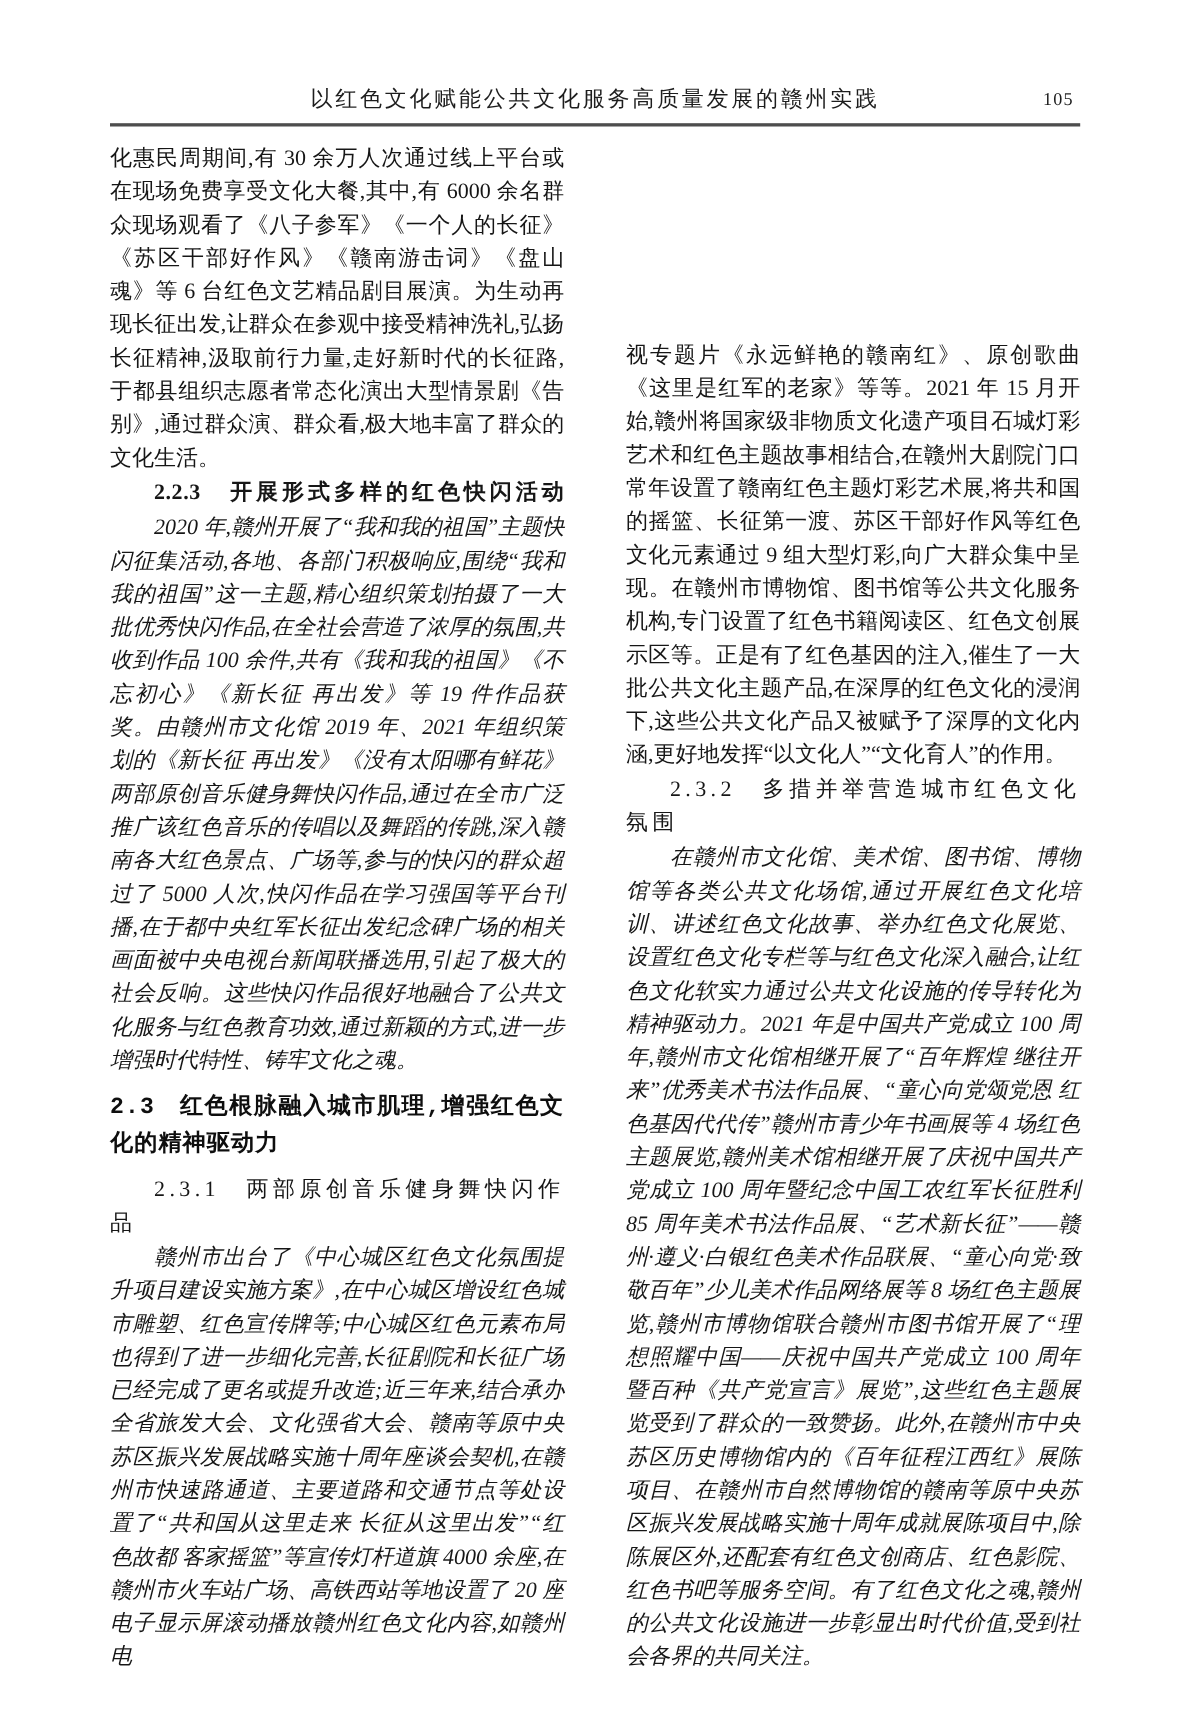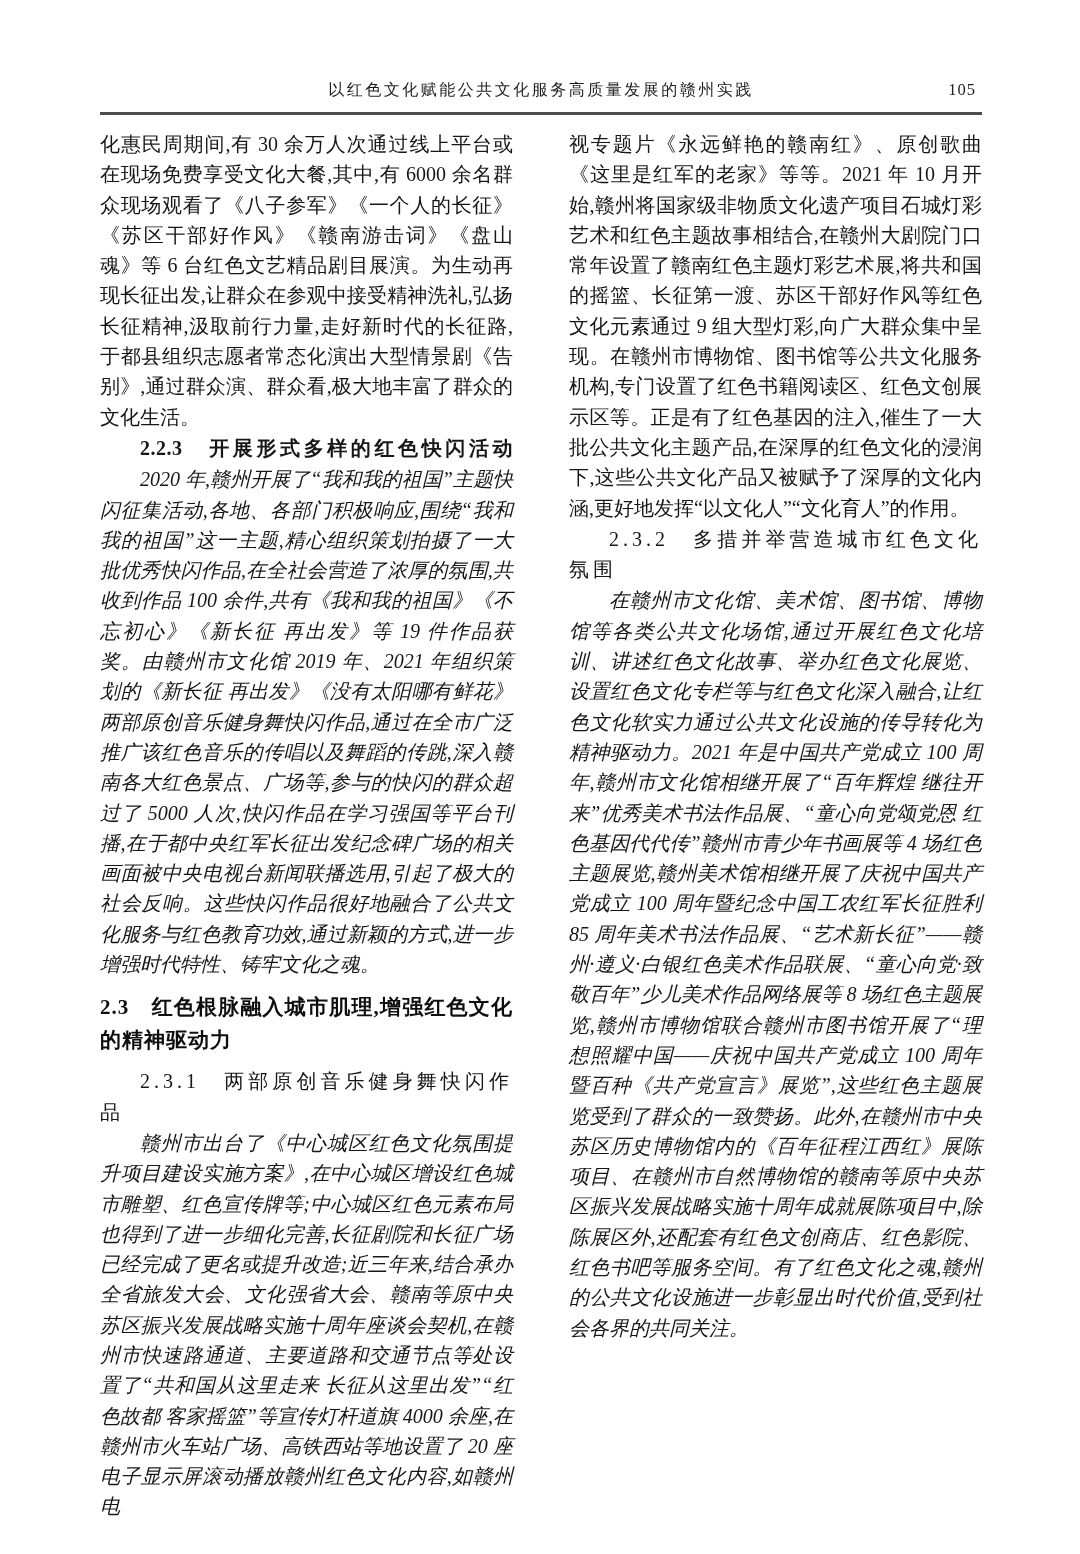--- a/index.html
+++ b/index.html
@@ -18,21 +18,21 @@
     height: 1554px;
     padding: 76px 98px 0 100px;
   }
   
   .running-head {
     position: relative;
     height: 28px;
   }
   .head-title {
     text-align: center;
-    font-size: 16px;
+    font-size: 20px;
     letter-spacing: 2.5px;
     color: #1d1d1d;
     font-weight: 500;
     line-height: 28px;
   }
   .page-number {
     position: absolute;
     right: 6px;
     top: 0;
     font-size: 16.5px;
@@ -43,31 +43,32 @@
   }
   .rule {
     border-top: 3px solid #4d4d4d;
     margin-top: 8px;
   }
   
   .columns {
     display: flex;
     gap: 56px;
     padding-top: 14px;
+    align-items: flex-end;
   }
   .col {
     width: 420px;
     font-size: 20px;
     line-height: 30.3px;
     text-align: justify;
   }
   p.para { text-align: justify; }
   p.indent { text-indent: 2em; font-style: italic; }
   .heading {
-    font-family: Liberation Serif, serif;
+    font-family: Liberation Mono, monospace;
     font-weight: 700;
     font-size: 21px;
     line-height: 33px;
     letter-spacing: 1px;
     margin: 12px 0 9px 0;
     text-align: justify;
     color: #0e0e0e;
   }
   .subheading {
     text-indent: 2em;
@@ -99,19 +100,19 @@
     <div class="col">
       <p class="para">化惠民周期间,有 30 余万人次通过线上平台或在现场免费享受文化大餐,其中,有 6000 余名群众现场观看了《八子参军》《一个人的长征》《苏区干部好作风》《赣南游击词》《盘山魂》等 6 台红色文艺精品剧目展演。为生动再现长征出发,让群众在参观中接受精神洗礼,弘扬长征精神,汲取前行力量,走好新时代的长征路,于都县组织志愿者常态化演出大型情景剧《告别》,通过群众演、群众看,极大地丰富了群众的文化生活。</p>
       <p class="subheading single">2.2.3　开展形式多样的红色快闪活动</p>
       <p class="para indent">2020 年,赣州开展了“我和我的祖国”主题快闪征集活动,各地、各部门积极响应,围绕“我和我的祖国”这一主题,精心组织策划拍摄了一大批优秀快闪作品,在全社会营造了浓厚的氛围,共收到作品 100 余件,共有《我和我的祖国》《不忘初心》《新长征 再出发》等 19 件作品获奖。由赣州市文化馆 2019 年、2021 年组织策划的《新长征 再出发》《没有太阳哪有鲜花》两部原创音乐健身舞快闪作品,通过在全市广泛推广该红色音乐的传唱以及舞蹈的传跳,深入赣南各大红色景点、广场等,参与的快闪的群众超过了 5000 人次,快闪作品在学习强国等平台刊播,在于都中央红军长征出发纪念碑广场的相关画面被中央电视台新闻联播选用,引起了极大的社会反响。这些快闪作品很好地融合了公共文化服务与红色教育功效,通过新颖的方式,进一步增强时代特性、铸牢文化之魂。</p>
       <h2 class="heading">2.3　红色根脉融入城市肌理,增强红色文化的精神驱动力</h2>
       <p class="subheading">2.3.1　两部原创音乐健身舞快闪作品</p>
       <p class="para indent">赣州市出台了《中心城区红色文化氛围提升项目建设实施方案》,在中心城区增设红色城市雕塑、红色宣传牌等;中心城区红色元素布局也得到了进一步细化完善,长征剧院和长征广场已经完成了更名或提升改造;近三年来,结合承办全省旅发大会、文化强省大会、赣南等原中央苏区振兴发展战略实施十周年座谈会契机,在赣州市快速路通道、主要道路和交通节点等处设置了“共和国从这里走来 长征从这里出发”“红色故都 客家摇篮”等宣传灯杆道旗 4000 余座,在赣州市火车站广场、高铁西站等地设置了 20 座电子显示屏滚动播放赣州红色文化内容,如赣州电</p>
     </div>
 
     <div class="col">
-      <p class="para">视专题片《永远鲜艳的赣南红》、原创歌曲《这里是红军的老家》等等。2021 年 10 月开始,赣州将国家级非物质文化遗产项目石城灯彩艺术和红色主题故事相结合,在赣州大剧院门口常年设置了赣南红色主题灯彩艺术展,将共和国的摇篮、长征第一渡、苏区干部好作风等红色文化元素通过 9 组大型灯彩,向广大群众集中呈现。在赣州市博物馆、图书馆等公共文化服务机构,专门设置了红色书籍阅读区、红色文创展示区等。正是有了红色基因的注入,催生了一大批公共文化主题产品,在深厚的红色文化的浸润下,这些公共文化产品又被赋予了深厚的文化内涵,更好地发挥“以文化人”“文化育人”的作用。</p>
+      <p class="para">视专题片《永远鲜艳的赣南红》、原创歌曲《这里是红军的老家》等等。2021 年 15 月开始,赣州将国家级非物质文化遗产项目石城灯彩艺术和红色主题故事相结合,在赣州大剧院门口常年设置了赣南红色主题灯彩艺术展,将共和国的摇篮、长征第一渡、苏区干部好作风等红色文化元素通过 9 组大型灯彩,向广大群众集中呈现。在赣州市博物馆、图书馆等公共文化服务机构,专门设置了红色书籍阅读区、红色文创展示区等。正是有了红色基因的注入,催生了一大批公共文化主题产品,在深厚的红色文化的浸润下,这些公共文化产品又被赋予了深厚的文化内涵,更好地发挥“以文化人”“文化育人”的作用。</p>
       <p class="subheading">2.3.2　多措并举营造城市红色文化氛围</p>
       <p class="para indent">在赣州市文化馆、美术馆、图书馆、博物馆等各类公共文化场馆,通过开展红色文化培训、讲述红色文化故事、举办红色文化展览、设置红色文化专栏等与红色文化深入融合,让红色文化软实力通过公共文化设施的传导转化为精神驱动力。2021 年是中国共产党成立 100 周年,赣州市文化馆相继开展了“百年辉煌 继往开来”优秀美术书法作品展、“童心向党颂党恩 红色基因代代传”赣州市青少年书画展等 4 场红色主题展览,赣州美术馆相继开展了庆祝中国共产党成立 100 周年暨纪念中国工农红军长征胜利 85 周年美术书法作品展、“艺术新长征”——赣州·遵义·白银红色美术作品联展、“童心向党·致敬百年”少儿美术作品网络展等 8 场红色主题展览,赣州市博物馆联合赣州市图书馆开展了“理想照耀中国——庆祝中国共产党成立 100 周年暨百种《共产党宣言》展览”,这些红色主题展览受到了群众的一致赞扬。此外,在赣州市中央苏区历史博物馆内的《百年征程江西红》展陈项目、在赣州市自然博物馆的赣南等原中央苏区振兴发展战略实施十周年成就展陈项目中,除陈展区外,还配套有红色文创商店、红色影院、红色书吧等服务空间。有了红色文化之魂,赣州的公共文化设施进一步彰显出时代价值,受到社会各界的共同关注。</p>
     </div>
 
   </div>
 </div>
 
 </body></html>

